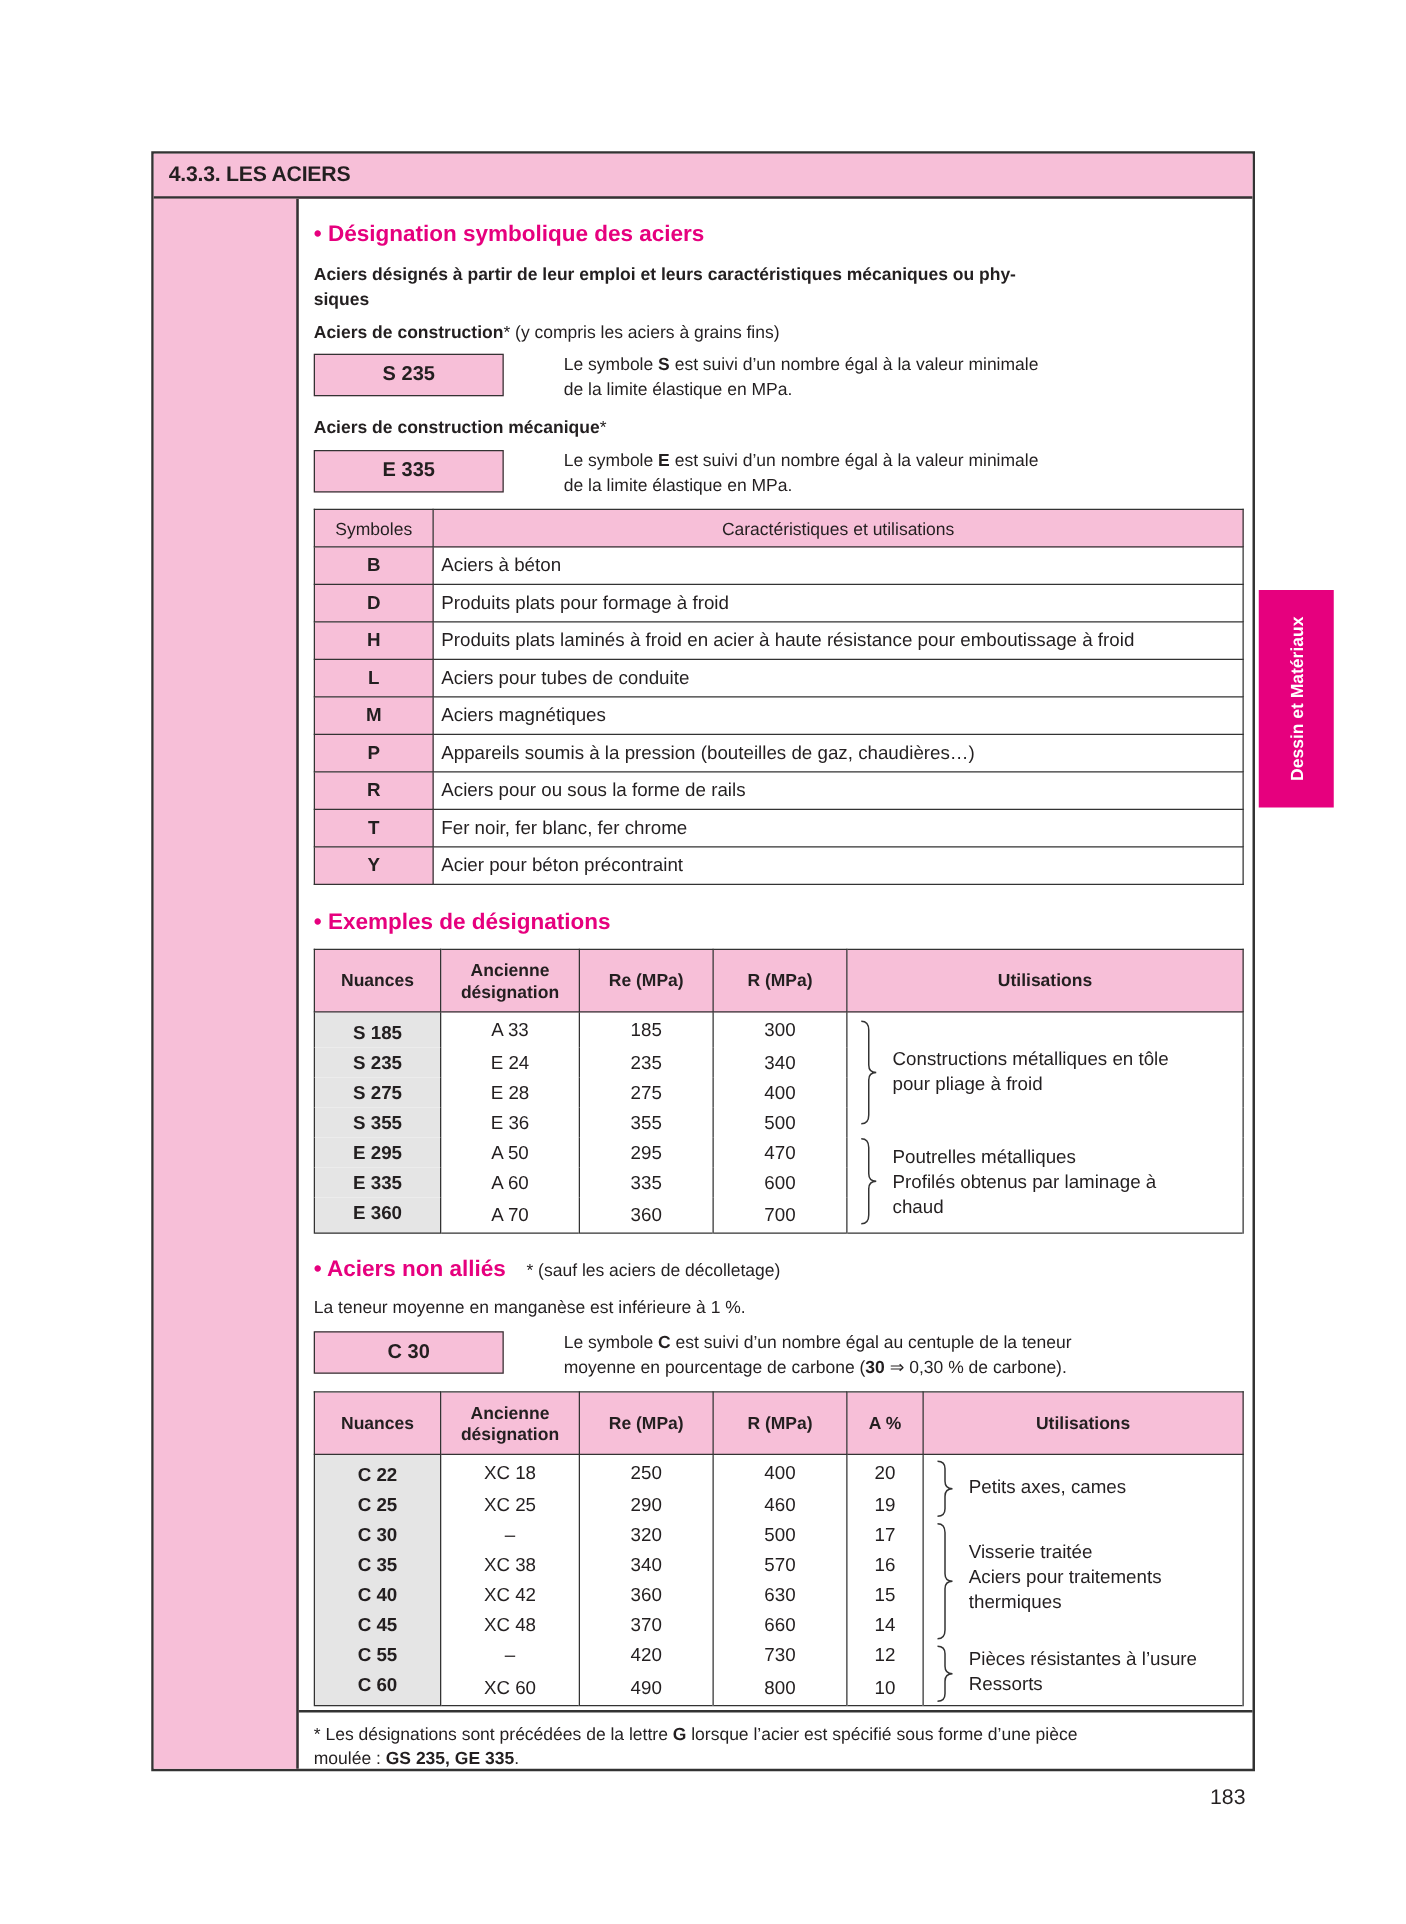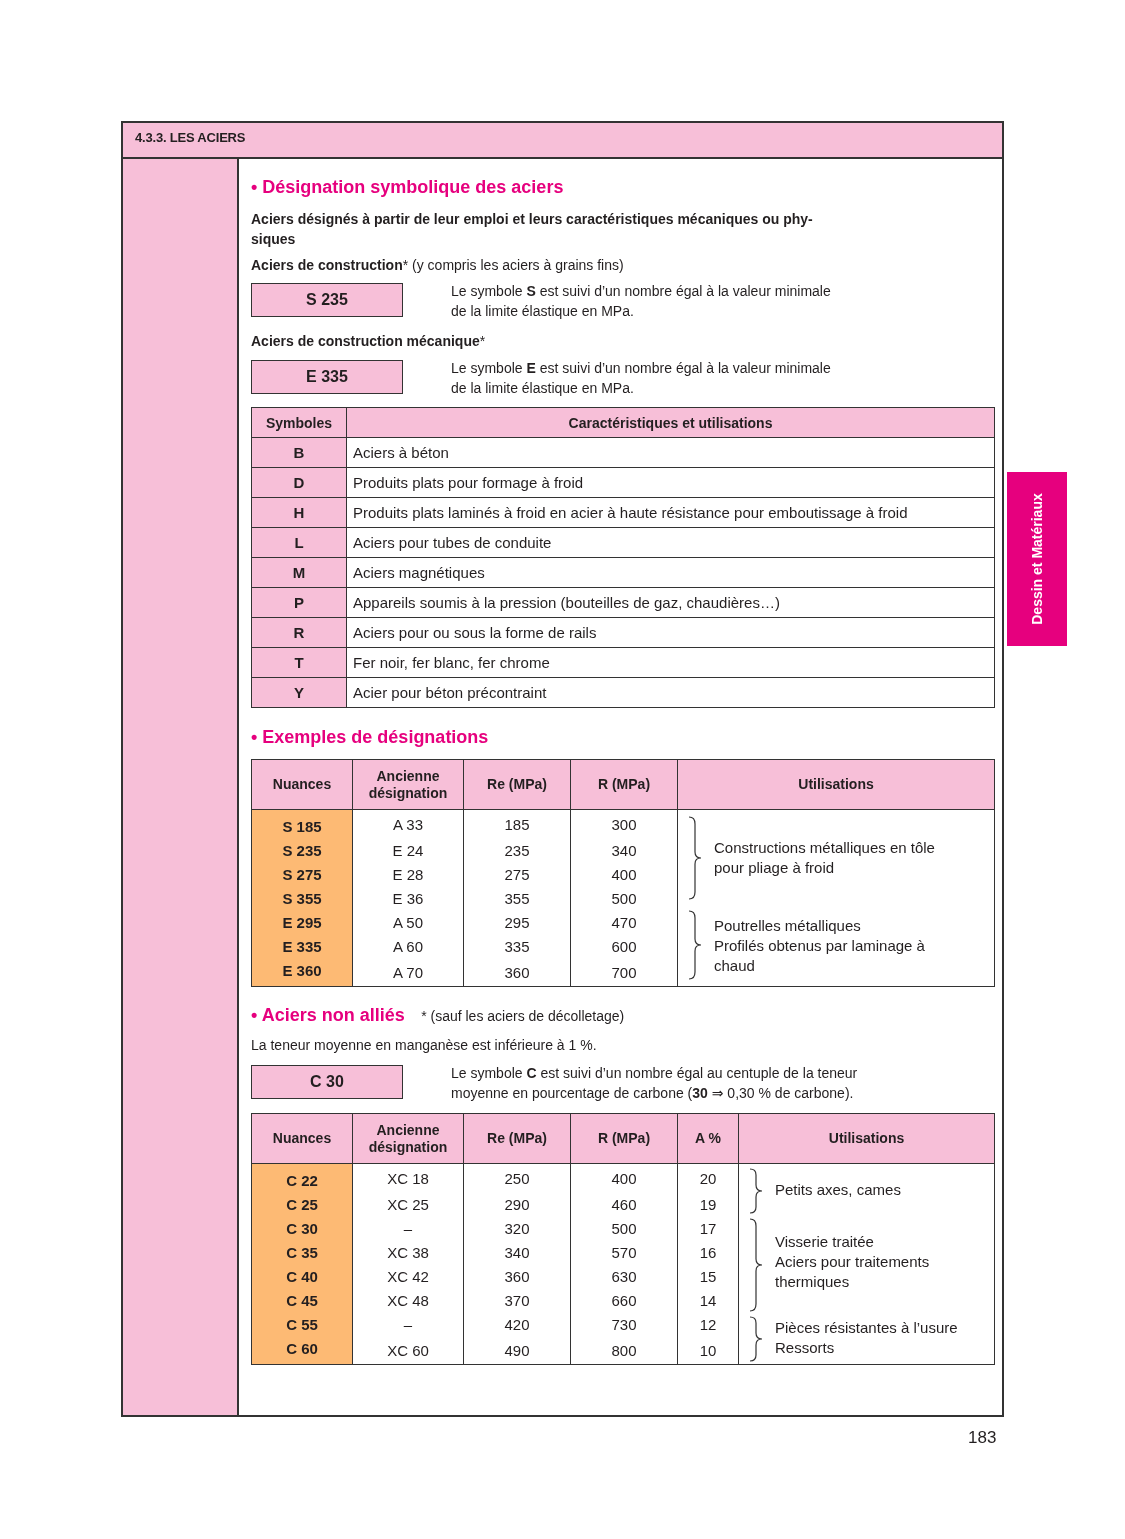--- a/index.html
+++ b/index.html
@@ -1,35 +1,35 @@
 <!DOCTYPE html>
 <html><head>
 <meta charset="utf-8">
 <style>
   html, body { margin:0; padding:0; }
   body { width:1125px; height:1539px; background:#ffffff; position:relative; font-family:"Liberation Sans", sans-serif; color:#231f20; overflow:hidden; }
   .frame { position:absolute; left:121px; top:121px; width:883px; height:1296px; border:2px solid #333; box-sizing:border-box; background:#fff; }
   .titlebar { position:absolute; left:0; top:0; right:0; height:36px; background:#f7bfd8; border-bottom:2px solid #333; box-sizing:border-box; }
-  .titlebar span { position:absolute; left:12px; top:7px; font-weight:bold; font-size:13px; font-family:"Liberation Sans Narrow","Liberation Sans",sans-serif; letter-spacing:-0.2px; }
+  .titlebar span { position:absolute; left:12px; top:7px; font-weight:bold; font-size:17px; font-family:"Liberation Sans Narrow","Liberation Sans",sans-serif; letter-spacing:-0.2px; }
   .leftcol { position:absolute; left:0; top:36px; width:116px; bottom:0; background:#f7bfd8; border-right:2px solid #333; box-sizing:border-box; }
   .content { position:absolute; left:128px; top:36px; right:10px; }
   .h-pink { color:#e6007e; font-weight:bold; font-size:18px; }
   .abs { position:absolute; }
   .b { font-weight:bold; }
   .t16 { font-size:14px; }
   .symbox { position:absolute; width:152px; height:34px; background:#f7bfd8; border:1.5px solid #333; box-sizing:border-box; text-align:center; font-weight:bold; font-size:16px; line-height:31px; }
   table { border-collapse:collapse; position:absolute; font-family:"Liberation Sans", sans-serif; }
   .symtab td, .symtab th { border:1.5px solid #333; height:29px; padding:0; font-size:15px; }
-  .symtab th { background:#f7bfd8; font-weight:bold; font-size:14px; text-align:center; }
+  .symtab th { background:#f7bfd8; font-weight:normal; font-size:14px; text-align:center; }
   .symtab td.sym { background:#f7bfd8; text-align:center; font-weight:bold; width:94px; }
   .symtab td.desc { padding-left:6px; text-align:left; }
   .extab { border:1.5px solid #333; }
   .extab th { background:#f7bfd8; font-size:14px; font-weight:bold; border:1.5px solid #333; padding:0; line-height:17px; }
   .extab td { font-size:15px; text-align:center; padding:0; height:24px; border-left:1.5px solid #333; border-right:1.5px solid #333; }
-  .extab td.nu { background:#fdba74; font-weight:bold; }
+  .extab td.nu { background:#e5e5e5; font-weight:bold; }
   .extab td.util { text-align:left; vertical-align:middle; position:relative; }
   .util-text { position:absolute; left:36px; right:10px; font-size:15px; line-height:20px; }
   .brace { position:absolute; left:10px; width:14px; }
   .sidetab { position:absolute; left:1007px; top:472px; width:60px; height:174px; background:#e6007e; }
   .sidetab span { position:absolute; left:50%; top:50%; transform:translate(-50%,-50%) rotate(-90deg); color:#fff; font-weight:bold; font-size:14px; white-space:nowrap; }
   .footnote { position:absolute; left:116px; right:0; top:1245px; border-top:2px solid #333; padding:8px 10px 0 12px; font-size:14px; line-height:19px; }
   .pagenum { position:absolute; left:968px; top:1428px; font-size:17px; }
 </style>
 </head>
 <body>
@@ -262,19 +262,23 @@
             <td class="nu" style="padding-bottom:4px;">C 60</td>
             <td>XC 60</td>
             <td>490</td>
             <td>800</td>
             <td>10</td>
           </tr>
     </tbody>
       </table>
   </div>
 
+  <div class="footnote">
+    <span>* Les désignations sont précédées de la lettre </span><b>G</b><span> lorsque l’acier est spécifié sous forme d’une pièce</span><br>
+    <span>moulée : </span><b>GS 235, GE 335</b><span>.</span>
+  </div>
 </div>
 
 <div class="sidetab">
   <span>Dessin et Matériaux</span>
 </div>
 
 <div class="pagenum">183</div>
 
 </body></html>

